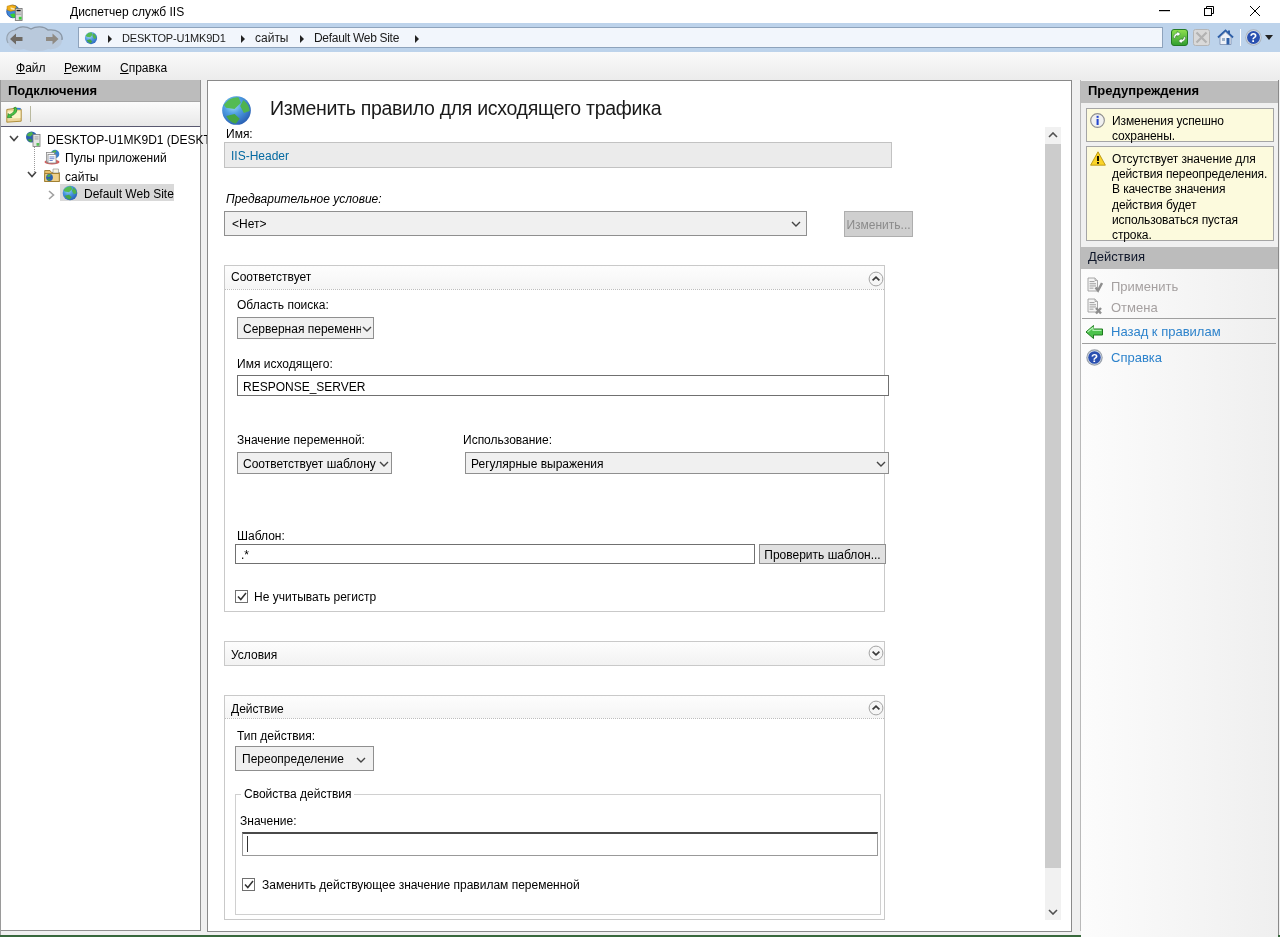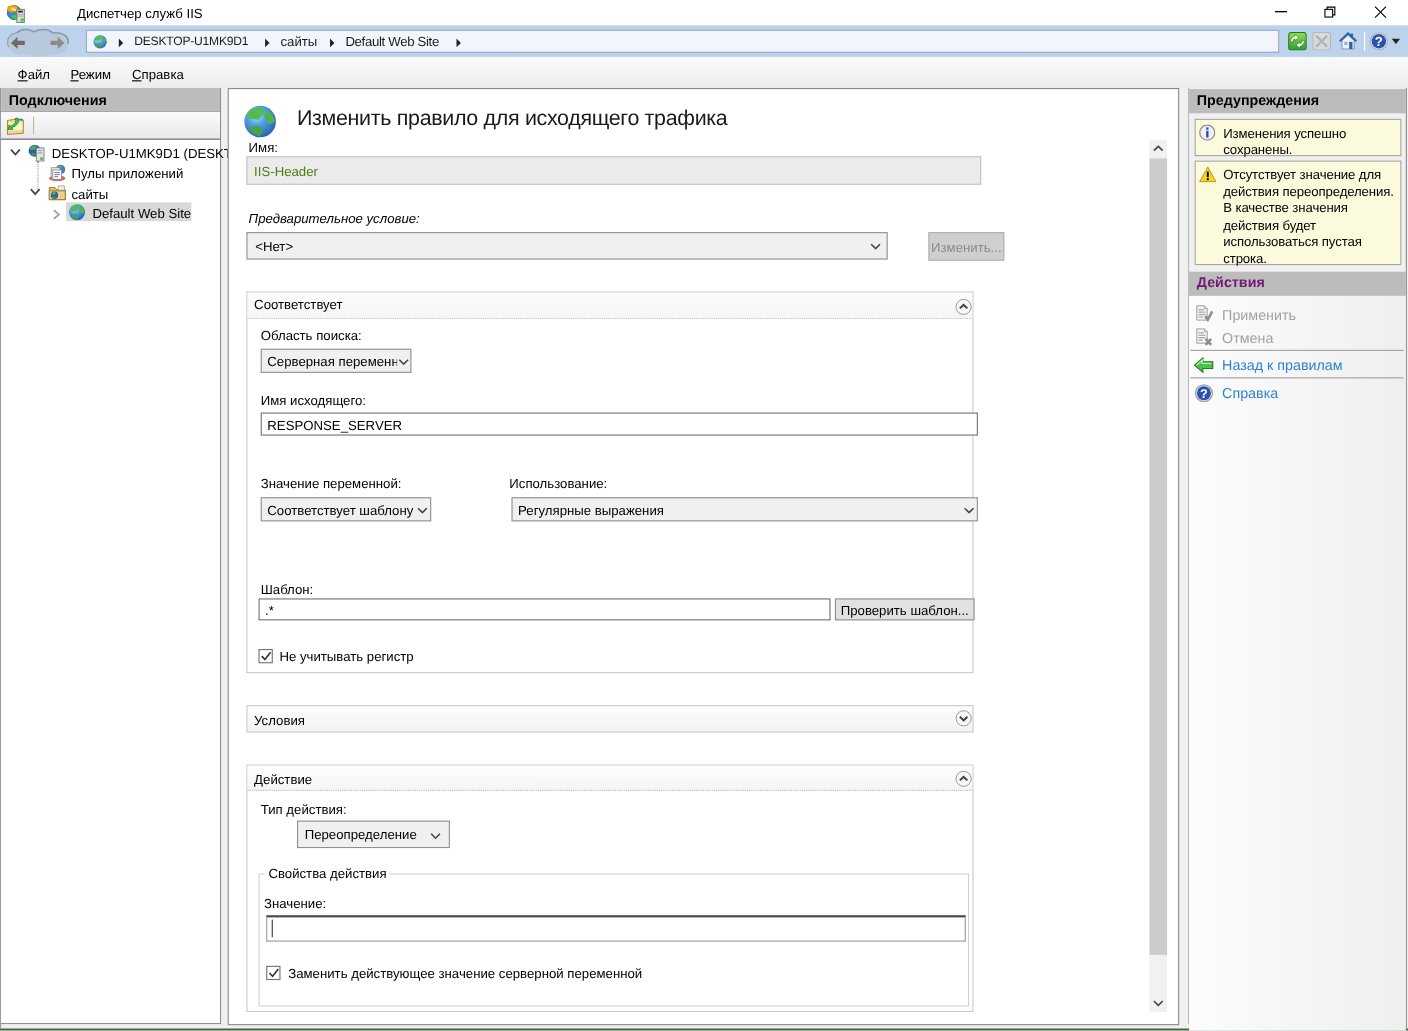--- a/index.html
+++ b/index.html
@@ -215,21 +215,21 @@
       </defs>
     <circle cx="8" cy="8" r="7.4" fill="url(#gl2)"></circle>
     <path d="M1.5 5 Q4.5 1 9 1.2 L10.3 4 L7 7.2 L2.6 6.6 Z" fill="#54bb54"></path>
     <path d="M2.7 10.8 L7 9.8 L9.7 12.3 L7.6 14.8 Q4.3 14 2.7 10.8 Z" fill="#45a545"></path>
     <path d="M11.5 2.6 Q14.6 4.8 14.8 8.3 L11.8 9.3 L9.9 5.7 Z" fill="#4fb34f"></path>
   </svg>
   <div class="abs" style="left:62px;top:16px;font-size:19.5px;letter-spacing:-0.3px;color:#1a1a1a;">Изменить правило для исходящего трафика</div>
 
   <div class="abs t12" style="left:18px;top:46px;">Имя:</div>
   <div class="abs" style="left:16px;top:61px;width:668px;height:26px;background:#ebebeb;border:1px solid #c2c2c2;">
-    <div class="abs" style="left:6px;top:6px;font-size:12px;color:#4d7c0f;">IIS-Header</div>
+    <div class="abs" style="left:6px;top:6px;font-size:12px;color:#0369a1;">IIS-Header</div>
   </div>
 
   <div class="abs t12" style="left:18px;top:111px;font-style:italic;">Предварительное условие:</div>
   <div class="abs" style="left:16px;top:130px;width:583px;height:25px;background:#f0f0f0;border:1px solid #8f8f8f;">
     <div class="abs" style="left:7px;top:5px;font-size:12px;">&lt;Нет&gt;</div>
     <svg class="abs" style="left:566px;top:9px" width="10" height="6">
         <path d="M1 1 L5 5 L9 1" stroke="#444" stroke-width="1.4" fill="none"></path>
       </svg>
   </div>
   <div class="abs" style="left:607px;top:130px;width:69px;height:26px;background:#cfcfcf;border:1px solid #aeaeae;margin-left:29px;">
@@ -293,38 +293,38 @@
 
   <div class="abs" style="left:16px;top:614px;width:661px;height:225px;border:1px solid #c9c9c9;background:#fff;">
     <div class="abs" style="left:0;top:0;width:659px;height:23px;background:linear-gradient(#fdfdfd,#f5f5f5);border-bottom:1px dotted #bdbdbd;">
       <div class="abs t12" style="left:6px;top:6px;">Действие</div>
       <svg class="abs" style="left:643px;top:4px" width="16" height="16" viewBox="0 0 16 16">
           <circle cx="8" cy="8" r="6.9" fill="#f6f6f6" stroke="#9a9a9a" stroke-width="0.9"></circle>
           <path d="M4.6 9.4 L8 6.1 L11.4 9.4" stroke="#3a3a3a" stroke-width="1.7" fill="none"></path>
         </svg>
     </div>
     <div class="abs t12" style="left:12px;top:33px;">Тип действия:</div>
-    <div class="abs" style="left:10px;top:50px;width:139px;height:25px;background:#f0f0f0;border:1px solid #8f8f8f;margin-left:35px;">
+    <div class="abs" style="left:10px;top:50px;width:139px;height:25px;background:#f0f0f0;border:1px solid #8f8f8f;">
       <div class="abs" style="left:6px;top:5px;font-size:12px;">Переопределение</div>
       <svg class="abs" style="left:120px;top:10px" width="10" height="6">
           <path d="M1 1 L5 5 L9 1" stroke="#444" stroke-width="1.4" fill="none"></path>
         </svg>
     </div>
 
     <div class="abs" style="left:10px;top:98px;width:646px;height:121px;border:1px solid #d0d0d0;"></div>
     <div class="abs" style="left:16px;top:91px;font-size:12px;color:#000;background:#fff;padding:0 3px;">Свойства действия</div>
     <div class="abs t12" style="left:15px;top:118px;">Значение:</div>
     <div class="abs" style="left:17px;top:136px;width:636px;height:24px;background:#fff;border:1px solid #999;border-top:2px solid #4a4a4a;">
       <div class="abs" style="left:4px;top:2px;width:1px;height:16px;background:#333;"></div>
     </div>
     <div class="abs" style="left:17px;top:182px;width:13px;height:13px;background:#fff;border:1px solid #707070;"></div>
     <svg class="abs" style="left:19px;top:184px" width="10" height="9">
         <path d="M1 4.5 L3.8 7.5 L9 1" stroke="#333" stroke-width="1.5" fill="none"></path>
       </svg>
-    <div class="abs t12" style="left:37px;top:182px;">Заменить действующее значение серверной переменной</div>
+    <div class="abs t12" style="left:37px;top:182px;">Заменить действующее значение правилам переменной</div>
   </div>
 
   <div class="abs" style="left:837px;top:46px;width:16px;height:793px;background:#f1f1f1;">
     <svg class="abs" style="left:3px;top:5px" width="10" height="6">
         <path d="M1 5 L5 1 L9 5" stroke="#505050" stroke-width="1.6" fill="none"></path>
       </svg>
     <div class="abs" style="left:0;top:17px;width:16px;height:724px;background:#cccccc;"></div>
     <svg class="abs" style="left:3px;top:782px" width="10" height="6">
         <path d="M1 1 L5 5 L9 1" stroke="#505050" stroke-width="1.6" fill="none"></path>
       </svg>
@@ -348,21 +348,21 @@
   <div class="abs" style="left:5px;top:66px;width:188px;height:95px;background:#fcfadd;border:1px solid #a5a5a5;">
     <svg class="abs" style="left:3px;top:4px" width="16" height="15" viewBox="0 0 16 15">
       <path d="M8 0.8 L15.4 14.2 L0.6 14.2 Z" fill="#fad328" stroke="#b08a00" stroke-width="0.8"></path>
       <rect x="7.1" y="5" width="1.8" height="5" fill="#000"></rect>
       <rect x="7.1" y="11" width="1.8" height="1.8" fill="#000"></rect>
     </svg>
     <div class="abs" style="left:25px;top:5px;font-size:12px;line-height:15.2px;letter-spacing:-0.1px;color:#000;white-space:nowrap;">Отсутствует значение для<br>действия переопределения.<br>В качестве значения<br>действия будет<br>использоваться пустая<br>строка.</div>
   </div>
 
   <div class="abs" style="left:0;top:167px;width:197px;height:22px;background:#bcbcbc;">
-    <div class="abs" style="left:7px;top:2px;font-size:13px;font-weight:bold;color:#701a75;">Действия</div>
+    <div class="abs" style="left:7px;top:2px;font-size:13px;font-weight:normal;color:#0f172a;">Действия</div>
   </div>
   <div class="abs" style="left:0;top:189px;width:197px;height:742px;background:linear-gradient(90deg,#fcfcfc,#efefef);"></div>
 
   <svg class="abs" style="left:5px;top:197px" width="17" height="17" viewBox="0 0 17 17">
     <path d="M2 1 L9 1 L11.5 3.5 L11.5 14 L2 14 Z" fill="#f5f5f5" stroke="#9e9e9e" stroke-width="0.9"></path>
     <path d="M9 1 L9 3.5 L11.5 3.5" fill="#ddd" stroke="#9e9e9e" stroke-width="0.8"></path>
     <rect x="3.5" y="4" width="5" height="1.1" fill="#a5a5a5"></rect>
       <rect x="3.5" y="6.2" width="6.5" height="1.1" fill="#a5a5a5"></rect>
       <rect x="3.5" y="8.4" width="6.5" height="1.1" fill="#a5a5a5"></rect>
       <rect x="3.5" y="10.6" width="4" height="1.1" fill="#a5a5a5"></rect>

